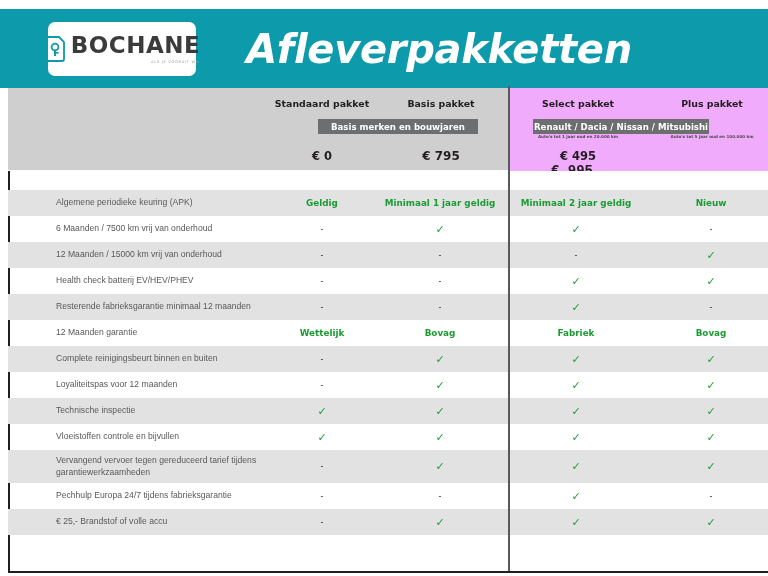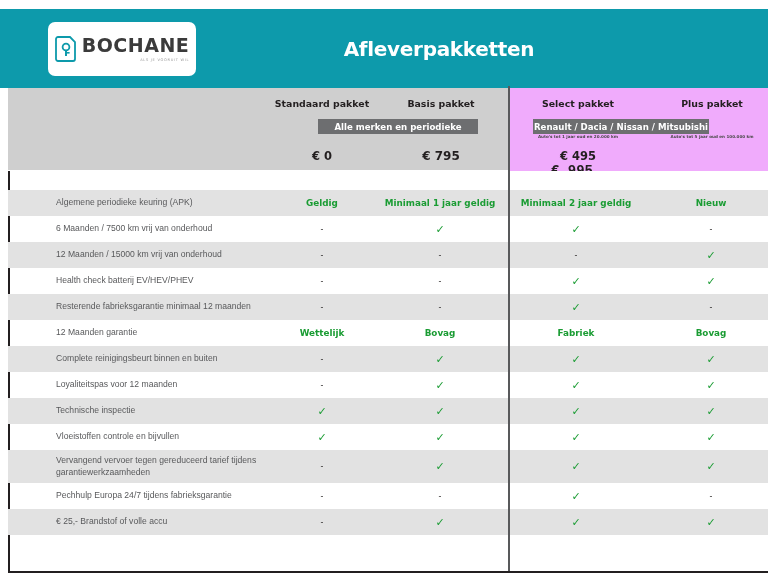--- a/index.html
+++ b/index.html
@@ -33,42 +33,43 @@
     align-items: center;
     justify-content: center;
     gap: 5px;
     flex: none;
   }
   .logo-mark { width: 22px; height: 28px; flex: none; }
   .logo-words { display: flex; flex-direction: column; align-items: flex-end; }
   .logo-name {
     font-family: "DejaVu Sans", sans-serif;
     font-weight: bold;
-    font-size: 19px;
+    font-size: 23px;
     letter-spacing: 0.5px;
     color: #3b3b3b;
     line-height: 1;
   }
   .logo-tag {
     font-family: "DejaVu Sans", sans-serif;
     font-size: 3.6px;
     letter-spacing: 0.7px;
     color: #9a9a9a;
     margin-top: 3px;
   }
   .banner-title {
     position: absolute;
     left: 0; right: 0;
     text-align: center;
     font-family: "DejaVu Sans", sans-serif;
     font-weight: bold;
-    font-size: 20px;
+    font-size: 40px;
     color: #ffffff;
     letter-spacing: -0.3px;
     padding-left: 110px;
+    font-style: italic;
   }
 
   
   .table-wrap {
     position: absolute;
     left: 8px; top: 88px;
     width: 768px; height: 480px;
   }
 
   .colhead {
@@ -222,21 +223,21 @@
 
   <div class="table-wrap">
 
     <div class="colhead">
 
       <div class="group left">
         <div class="pkg-names" style="left:262px; width:238px;">
           <div class="pkg-name" style="width:104px;">Standaard pakket</div>
           <div class="pkg-name" style="width:134px;">Basis pakket</div>
         </div>
-        <div class="brand-bar" style="left:310px; width:160px; top:31px;">Alle merken en periodieke</div>
+        <div class="brand-bar" style="left:310px; width:160px; top:31px;">Basis merken en bouwjaren</div>
         <div class="pkg-names" style="left:262px; width:238px; top:61px;">
           <div class="pkg-name" style="width:104px; font-size:11.5px;">€ 0</div>
           <div class="pkg-name" style="width:134px; font-size:12px;">€ 795</div>
         </div>
       </div>
 
       <div class="group right">
         <div class="pkg-names" style="left:0px; width:268px;">
           <div class="pkg-name" style="width:140px;">Select pakket</div>
           <div class="pkg-name" style="width:128px;">Plus pakket</div>

